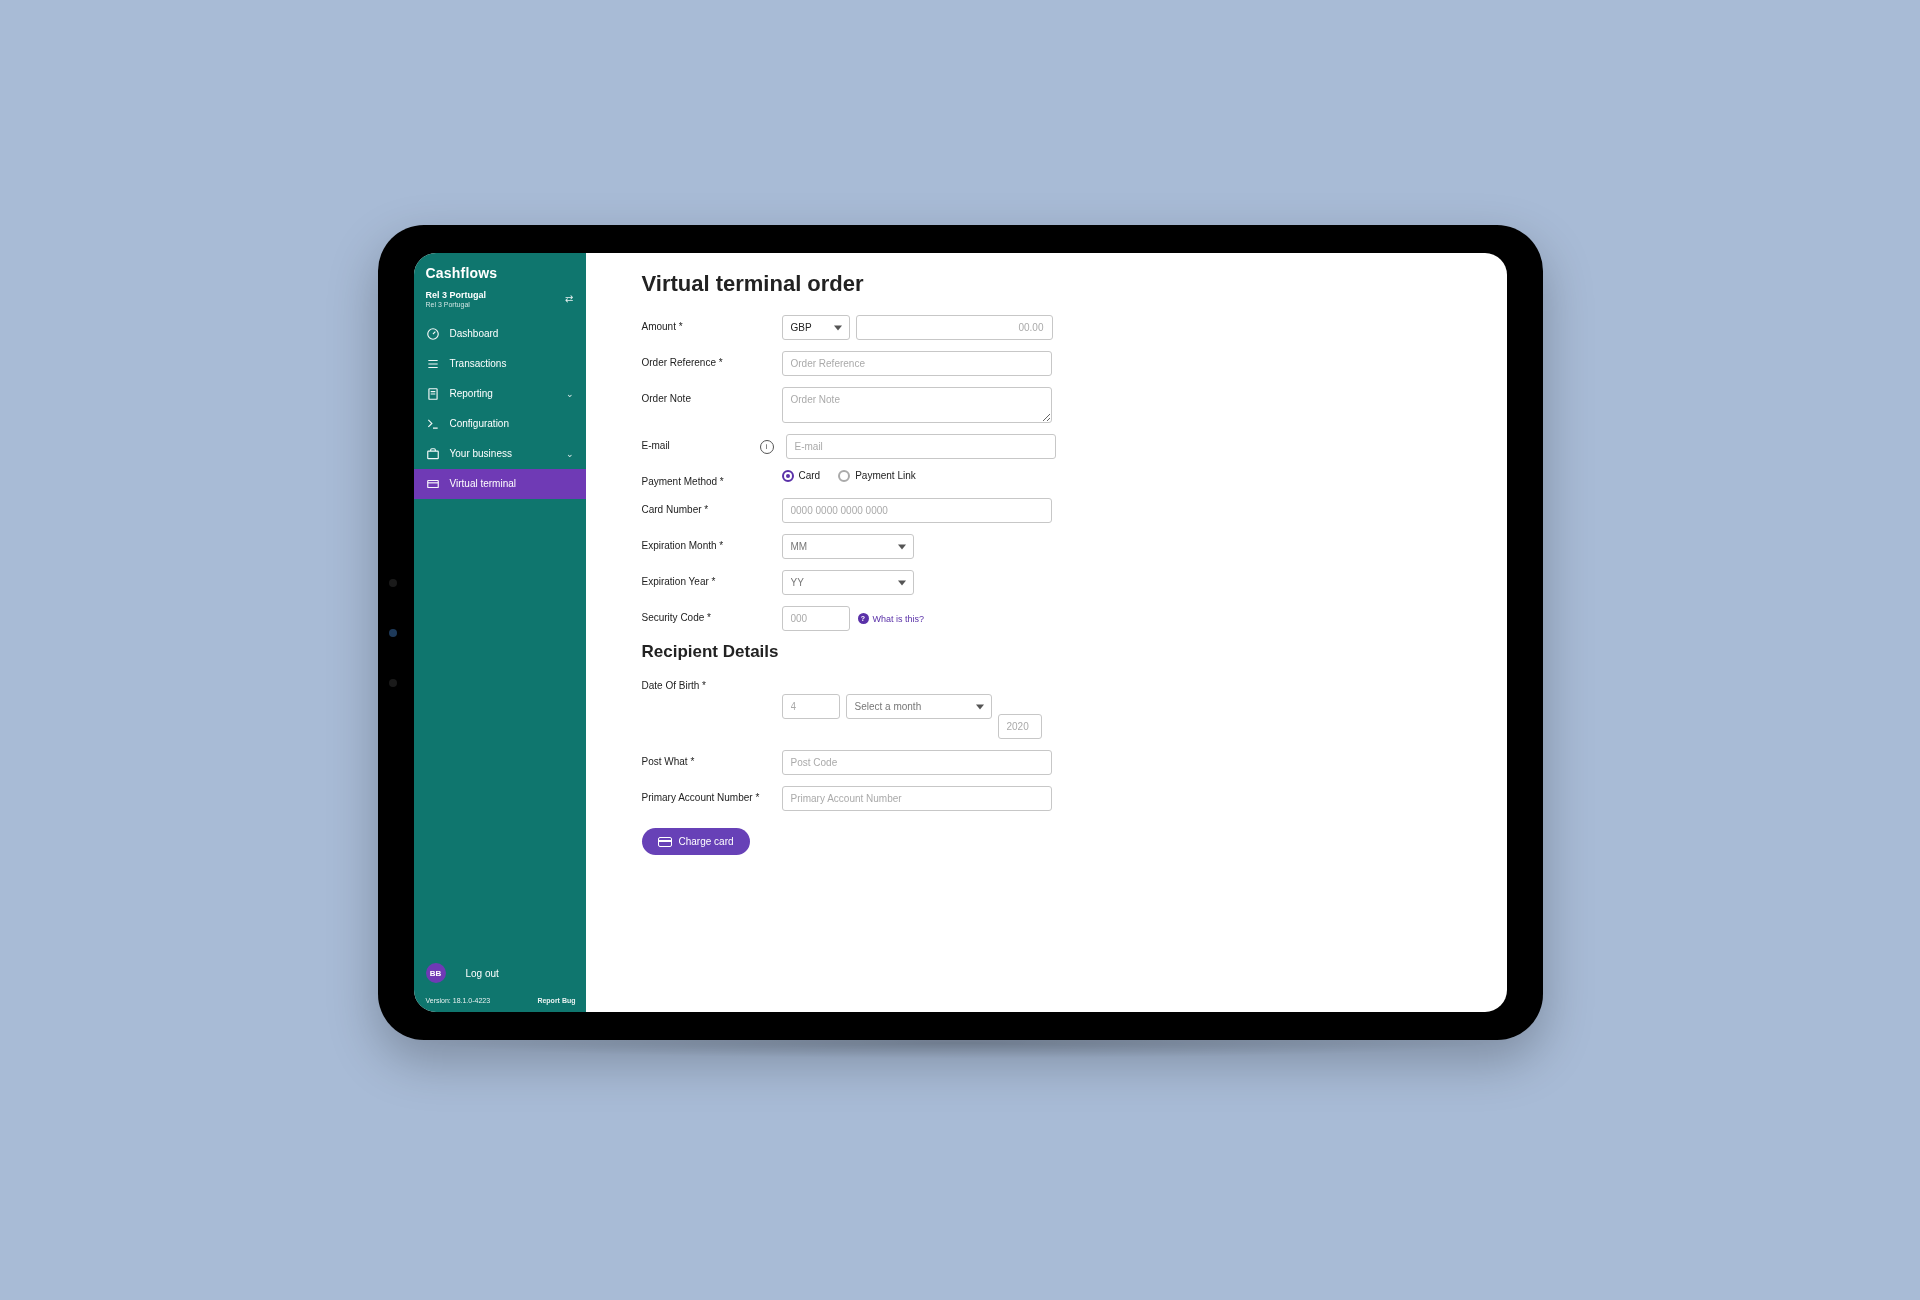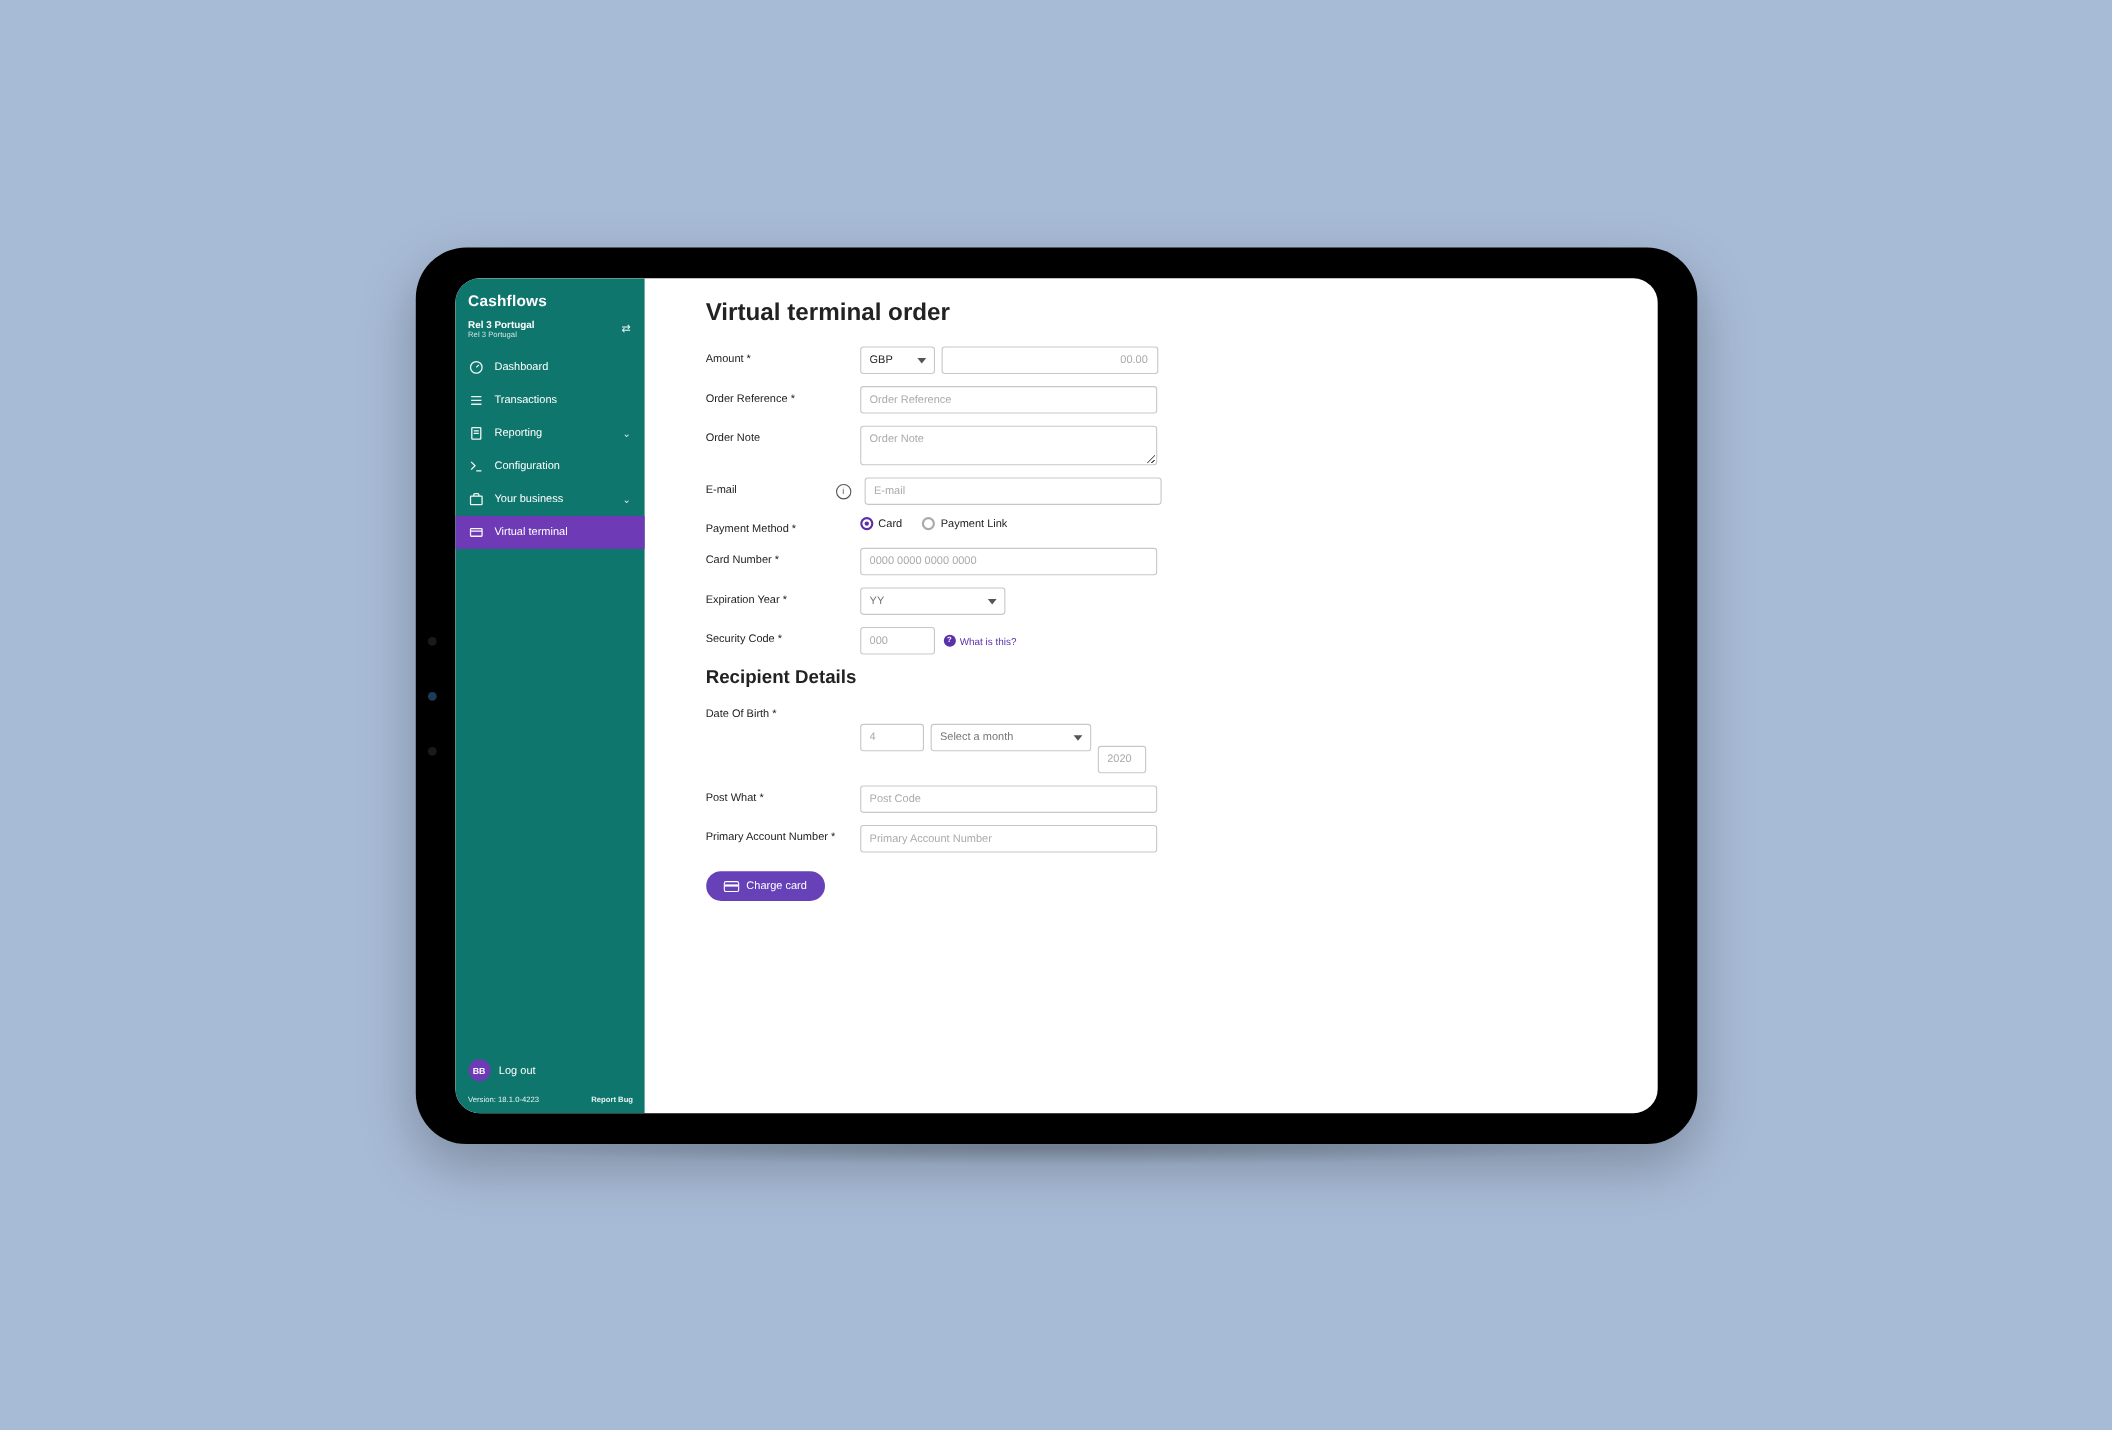--- a/index.html
+++ b/index.html
@@ -68,21 +68,21 @@
     padding: 8px 12px;
     font-size:10px;
     cursor:pointer;
     position:relative;
   }
   .nav-item.active { background:#6f3ab5; }
   .nav-item .ico { width:14px; display:flex; align-items:center; justify-content:center; opacity:0.95; }
   .nav-item .chev { margin-left:auto; opacity:0.85; font-size:9px; }
   .spacer { flex:1; }
   .logout {
-    display:flex; align-items:center; gap:8px;
+    display:flex; align-items:center; gap:20px;
     padding:10px 12px;
   }
   .avatar {
     width:20px; height:20px; border-radius:50%;
     background:#6f3ab5; color:#fff; font-size:8px;
     display:flex; align-items:center; justify-content:center;
     font-weight:600;
   }
   .footer-row {
     display:flex; justify-content:space-between;
@@ -324,20 +324,26 @@
         </div>
       </div>
 
       <div class="form-row">
         <div class="label-col">Card Number *</div>
         <div class="input-col">
           <input type="text" class="w-wide" placeholder="0000 0000 0000 0000" style="">
         </div>
       </div>
 
+      <div class="form-row">
+        <div class="label-col">Expiration Month *</div>
+        <div class="input-col">
+          <span class="select-wrap"><select class="w-med"><option>MM</option></select></span>
+        </div>
+      </div>
 
       <div class="form-row">
         <div class="label-col">Expiration Year *</div>
         <div class="input-col">
           <span class="select-wrap"><select class="w-med"><option>YY</option></select></span>
         </div>
       </div>
 
       <div class="form-row">
         <div class="label-col">Security Code *</div>

